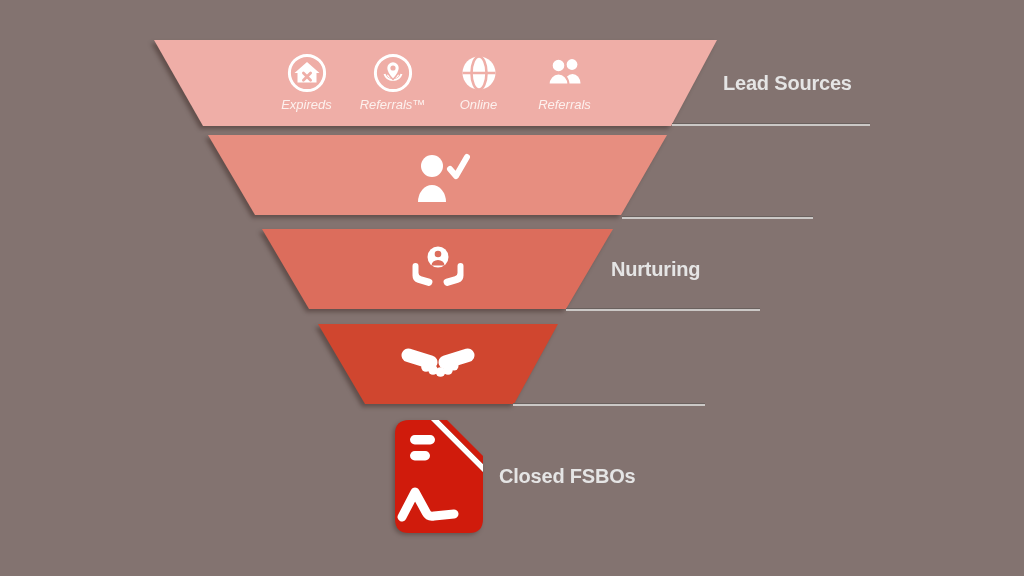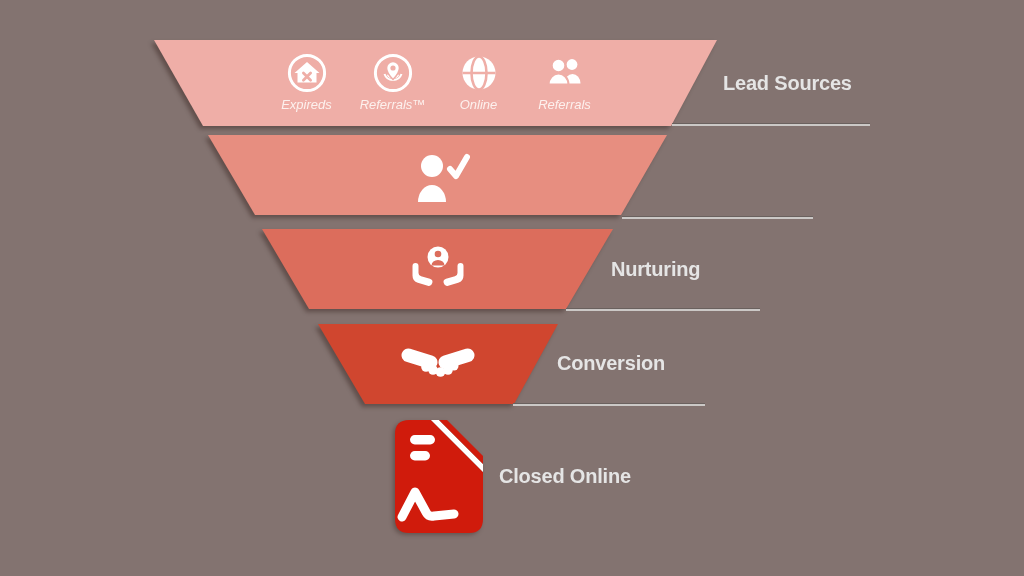--- a/index.html
+++ b/index.html
@@ -153,16 +153,15 @@
     </svg>
   </div>
 
   <div class="connector" style="left:672px; top:123px; width:198px;"></div>
   <div class="connector" style="left:622px; top:216px; width:191px;"></div>
   <div class="connector" style="left:566px; top:308px; width:194px;"></div>
   <div class="connector" style="left:513px; top:403px; width:192px;"></div>
 
   <div class="stage-label" style="left:723px; top:72px;">Lead Sources</div>
   <div class="stage-label" style="left:611px; top:258px;text-align:center;">Nurturing</div>
-  <div class="stage-label" style="left:557px; top:352px;">Conversion</div>
-  <div class="stage-label" style="left:499px; top:465px;">Closed Online</div>
+  <div class="stage-label" style="left:499px; top:465px;">Closed FSBOs</div>
 
 </div>
 
 </body></html>

